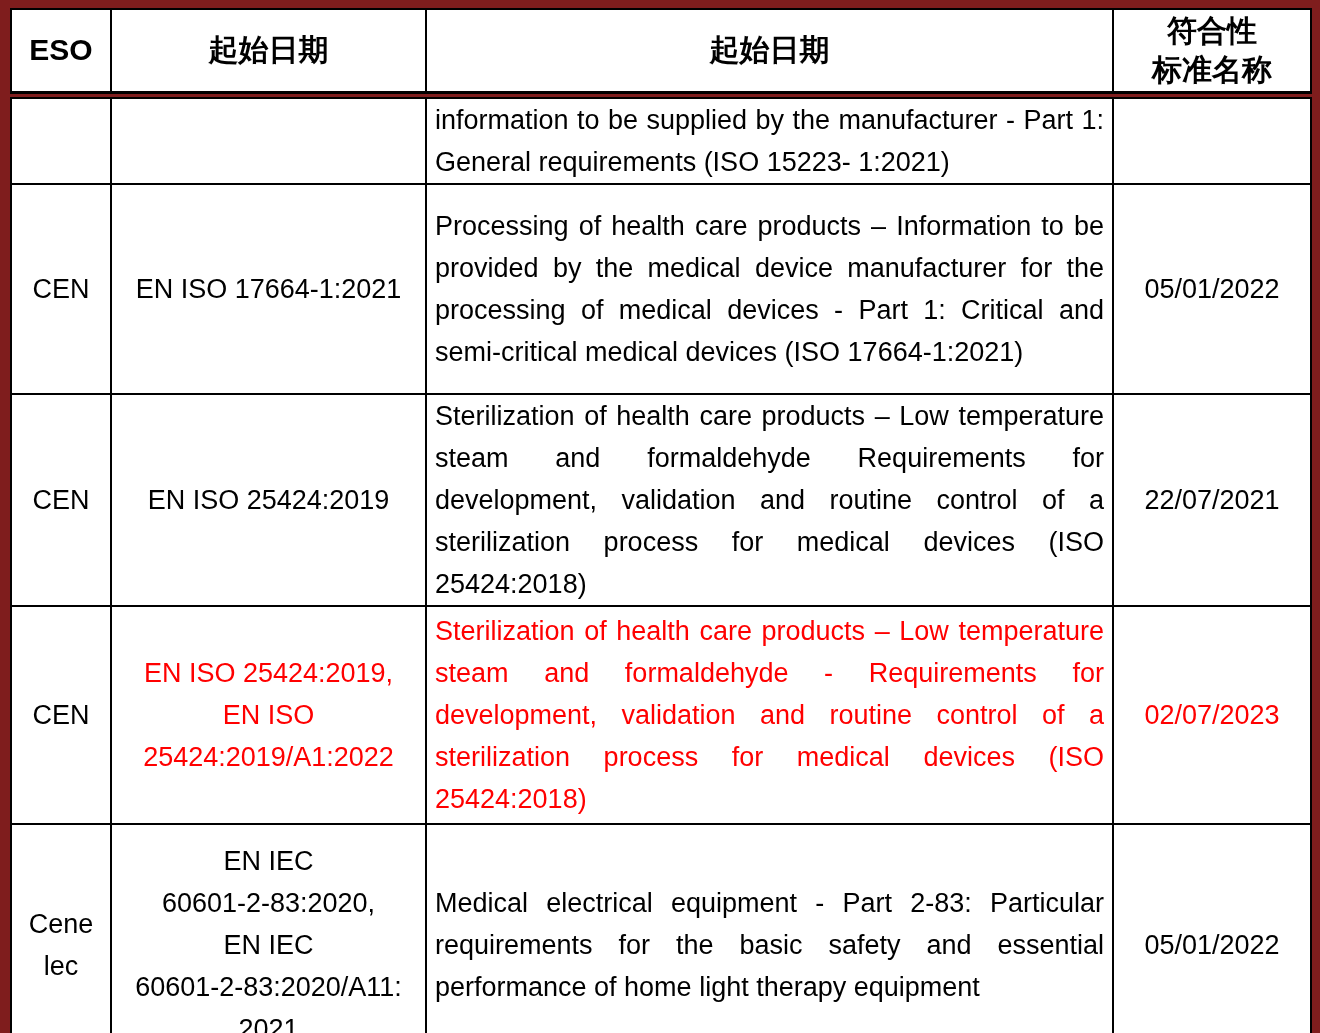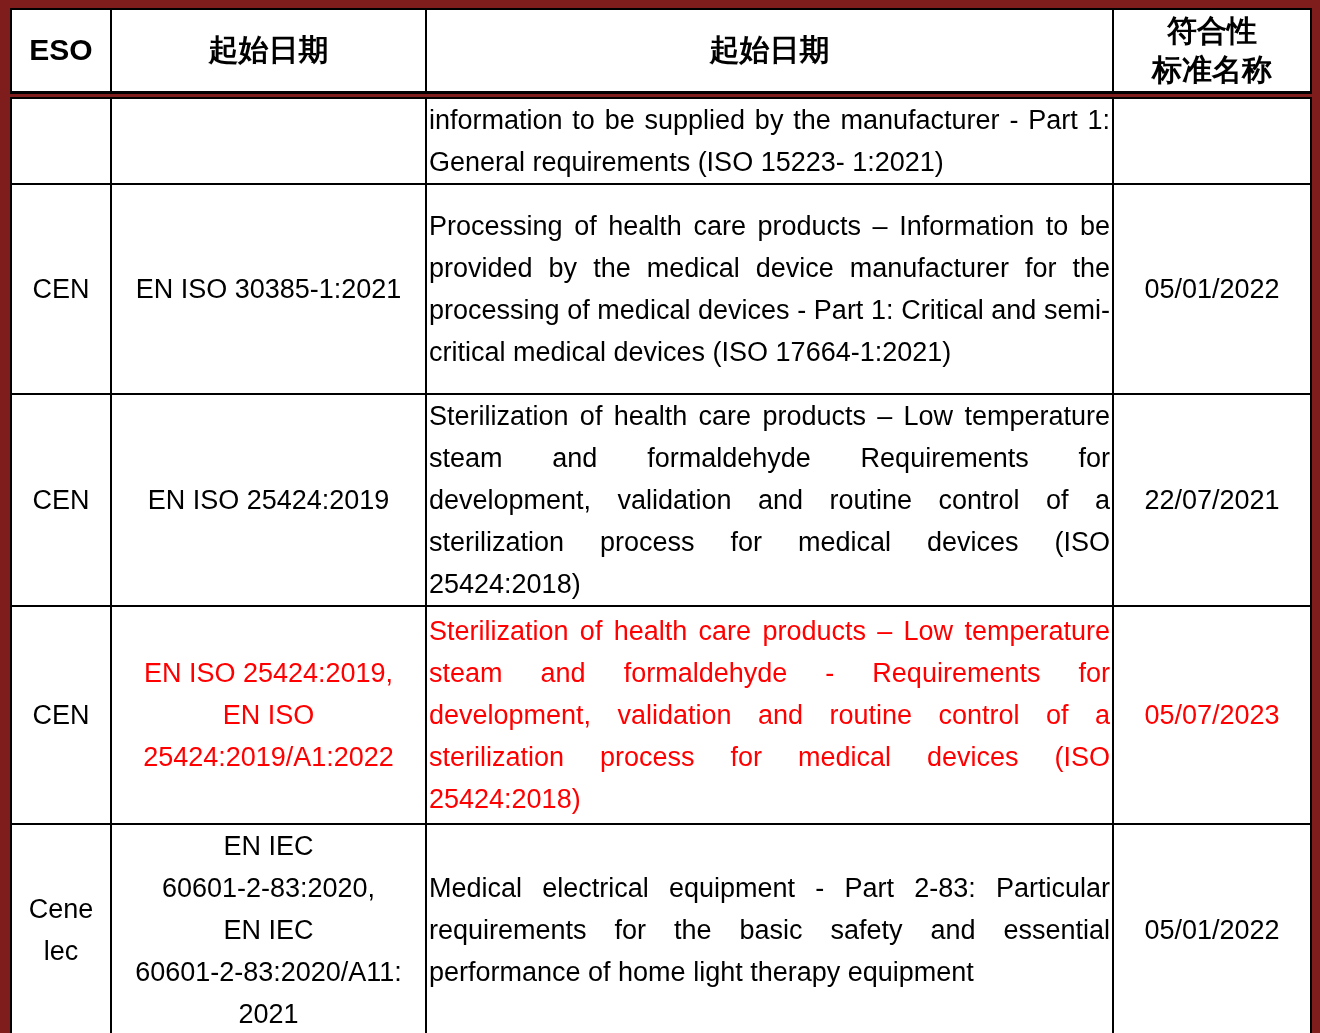--- a/index.html
+++ b/index.html
@@ -37,25 +37,25 @@
     height: 83px;
   }
   td {
     font-size: 27px;
     line-height: 42px;
     vertical-align: middle;
   }
   td.c-eso, td.c-code, td.c-date {
     text-align: center;
     white-space: pre-line;
-    padding: 0 4px;
+    padding: 15px 4px;
   }
   td.c-name {
     text-align: justify;
-    padding: 0 2px;
+    padding: 0 8px;
   }
   tr.h-r1 td { height: 86px; }
   tr.h-r2 td { height: 210px; }
   tr.h-r3 td { height: 207px; }
   tr.h-r4 td { height: 218px; }
   tr.h-r5 td { height: 200px; }
   .red-text { color: var(--accent-red, #FF0000); }
 </style>
 </head>
 <body>
@@ -91,39 +91,39 @@
     <tbody>
         <tr class="h-r1">
       <td class="c-eso"></td>
       <td class="c-code"></td>
       <td class="c-name">information to be supplied by the manufacturer - Part 1: General requirements (ISO 15223- 1:2021)</td>
       <td class="c-date"></td>
     </tr>
 
     <tr class="h-r2">
       <td class="c-eso">CEN</td>
-      <td class="c-code">EN ISO 30385-1:2021</td>
+      <td class="c-code">EN ISO 17664-1:2021</td>
       <td class="c-name">Processing of health care products – Information to be provided by the medical device manufacturer for the processing of medical devices - Part 1: Critical and semi-critical medical devices (ISO 17664-1:2021)</td>
       <td class="c-date">05/01/2022</td>
     </tr>
 
     <tr class="h-r3">
       <td class="c-eso">CEN</td>
       <td class="c-code">EN ISO 25424:2019</td>
       <td class="c-name">Sterilization of health care products – Low temperature steam and formaldehyde Requirements for development, validation and routine control of a sterilization process for medical devices (ISO 25424:2018)</td>
       <td class="c-date">22/07/2021</td>
     </tr>
 
     <tr class="h-r4">
       <td class="c-eso">CEN</td>
       <td class="c-code red-text">EN ISO 25424:2019,
 EN ISO
 25424:2019/A1:2022</td>
       <td class="c-name red-text">Sterilization of health care products – Low temperature steam and formaldehyde - Requirements for development, validation and routine control of a sterilization process for medical devices (ISO 25424:2018)</td>
-      <td class="c-date red-text">05/07/2023</td>
+      <td class="c-date red-text">02/07/2023</td>
     </tr>
 
     <tr class="h-r5">
       <td class="c-eso">Cene
 lec</td>
       <td class="c-code">EN IEC
 60601-2-83:2020,
 EN IEC
 60601-2-83:2020/A11:
 2021</td>

